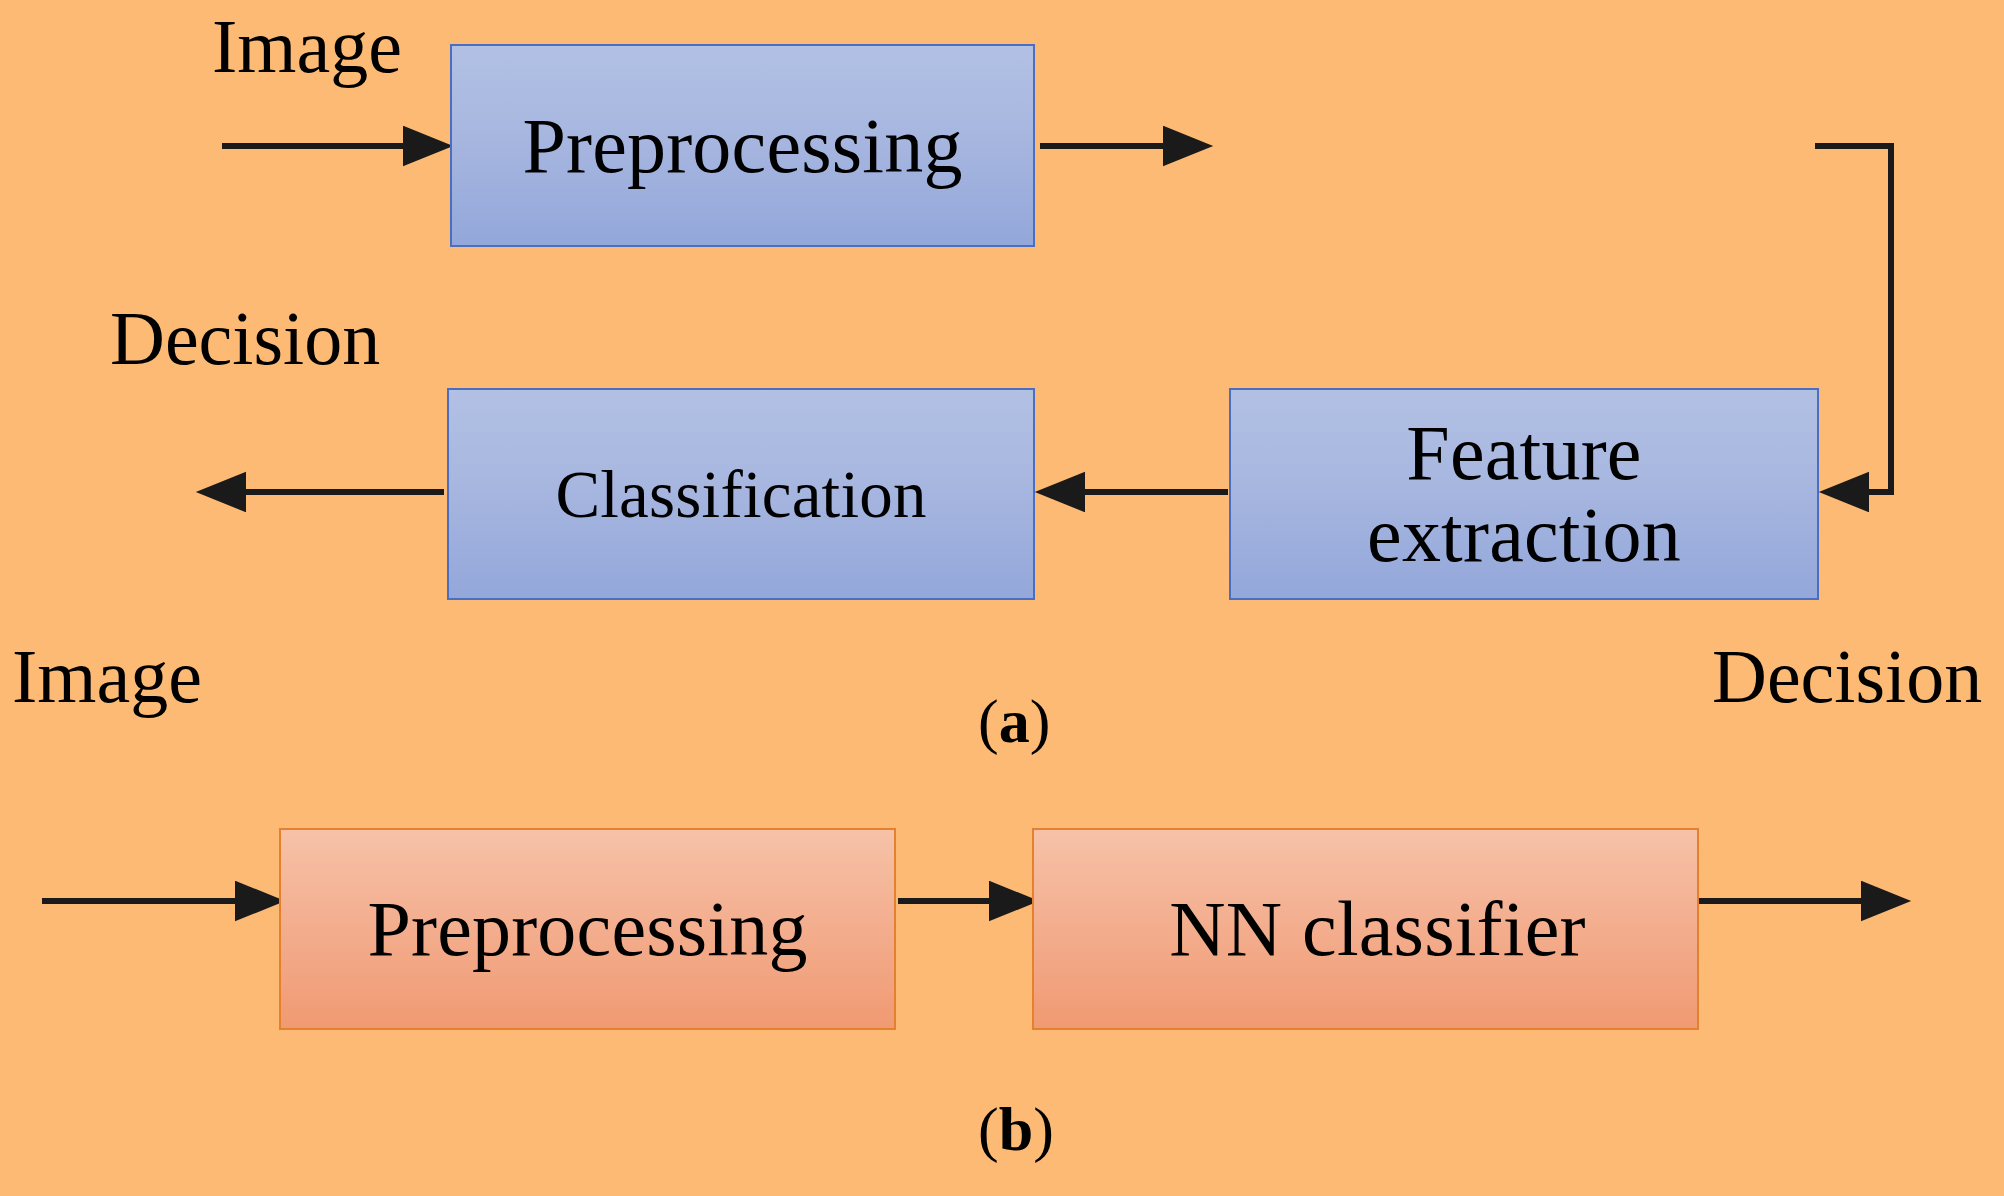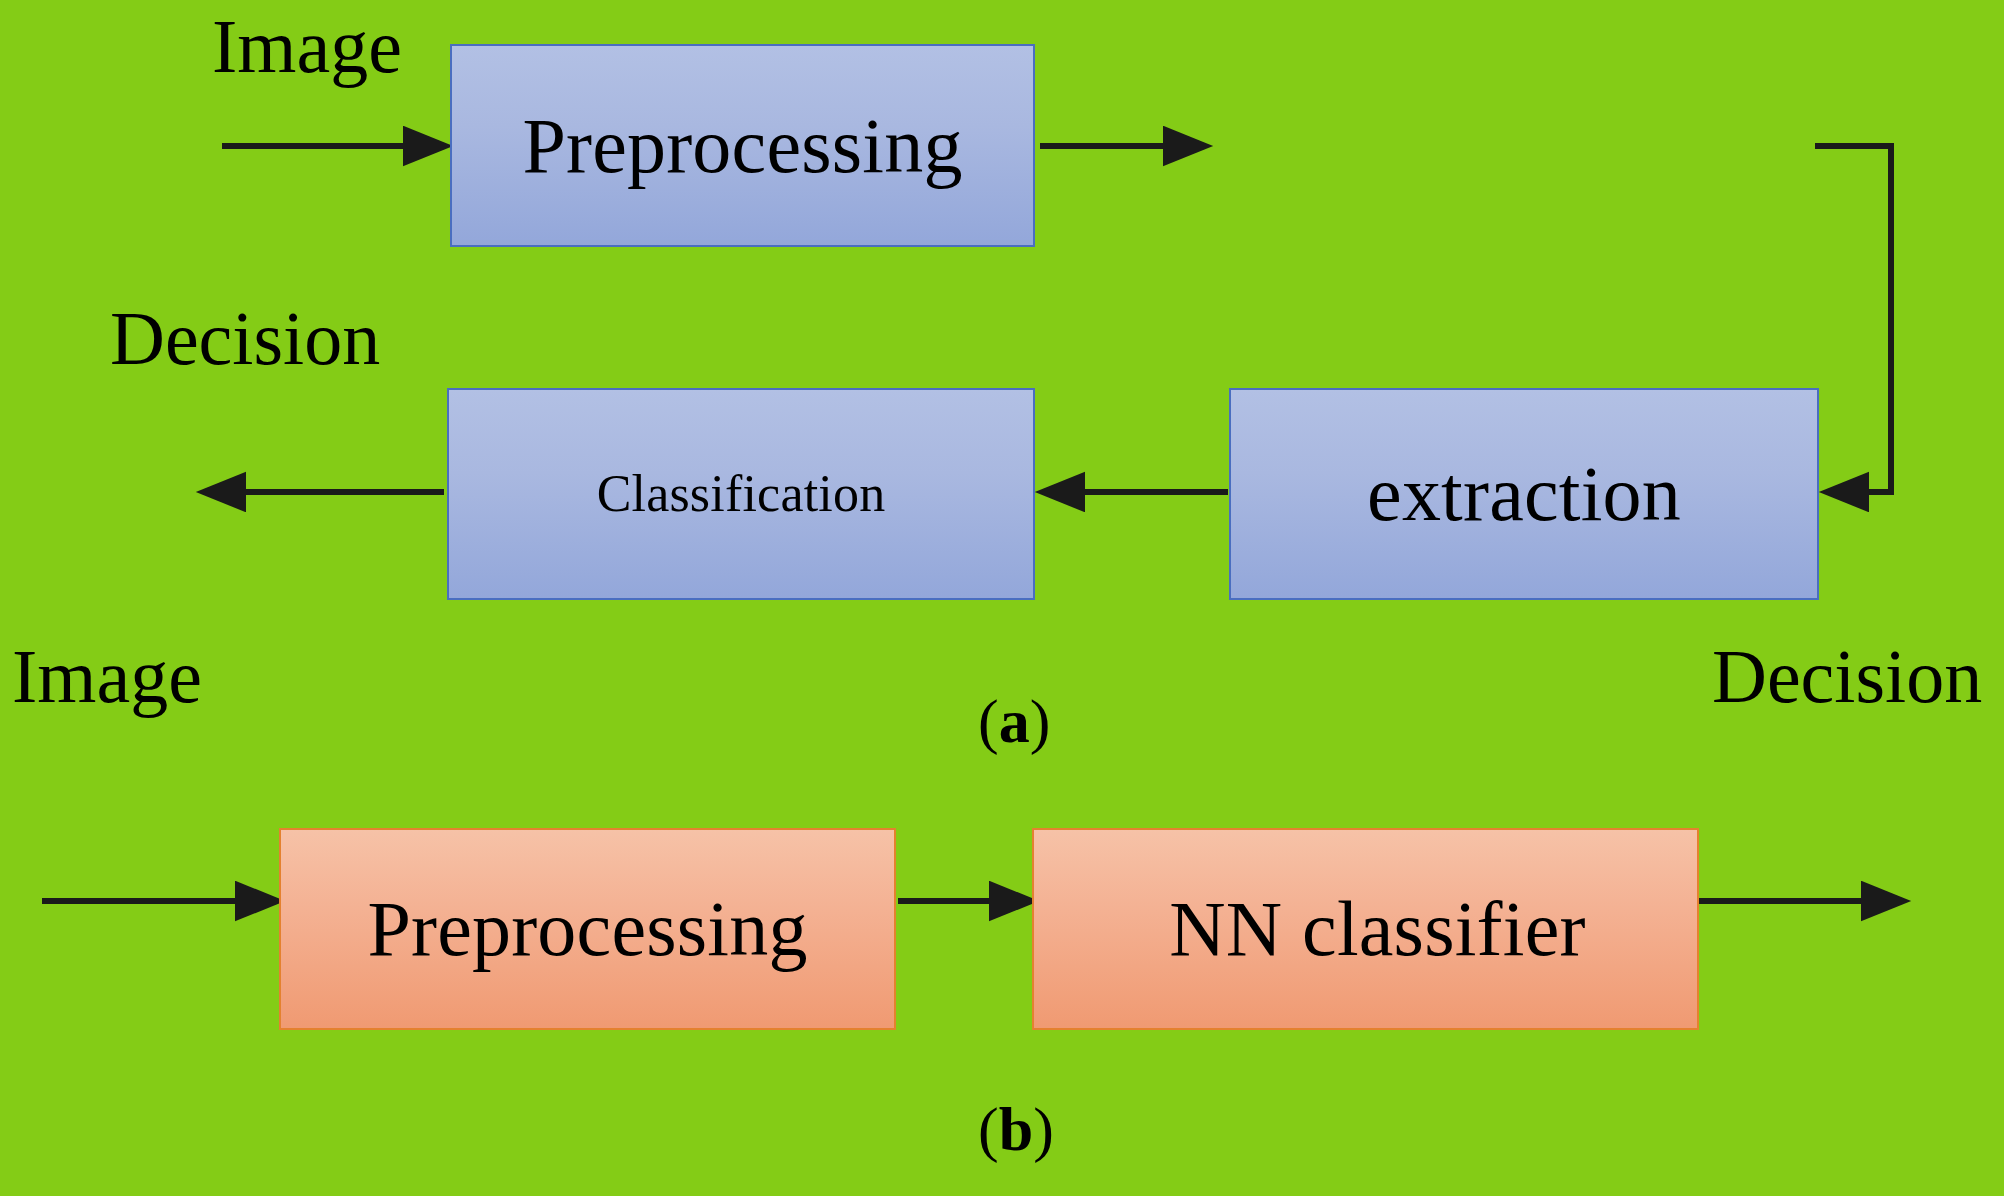--- a/index.html
+++ b/index.html
@@ -3,21 +3,21 @@
 <meta charset="utf-8">
 <title>Pipeline Diagram</title>
 <style>
   html,body{margin:0;padding:0;background:#ffffff;}
   body{
     width:2004px;height:1196px;
     font-family:"Liberation Serif","DejaVu Serif",serif;
     color:#000000;
     overflow:hidden;
   }
-  #canvas{position:relative;width:2004px;height:1196px;background:#84cc16;}
+  #canvas{position:relative;width:2004px;height:1196px;background:#fdba74;}
 
   
   .box{
     position:absolute;
     box-sizing:border-box;
     display:flex;
     align-items:center;
     justify-content:center;
     line-height:1.05;
     letter-spacing:0.2px;
@@ -101,25 +101,26 @@
 
   <div class="txt" style="left:212px;top:8px;font-size:76px;">Image</div>
 
   <div class="box box-blue" style="left:450px;top:44px;width:585px;height:203px;font-size:78px;">
     <span class="box-label">Preprocessing</span>
   </div>
 
 
   <div class="txt" style="left:110px;top:300px;font-size:76px;">Decision</div>
 
-  <div class="box box-blue" style="left:447px;top:388px;width:588px;height:212px;font-size:52px;">
+  <div class="box box-blue" style="left:447px;top:388px;width:588px;height:212px;font-size:67px;">
     <span class="box-label">Classification</span>
   </div>
 
   <div class="box box-blue" style="left:1229px;top:388px;width:590px;height:212px;font-size:78px;flex-direction:column;">
+    <span class="box-label">Feature</span>
     <span class="box-label">extraction</span>
   </div>
 
   <div class="caption" style="left:978px;top:690px;">
     <span>(</span><b>a</b><span>)</span>
   </div>
 
   <div class="txt" style="left:12px;top:638px;font-size:76px;">Image</div>
 
   <div class="box box-orange" style="left:279px;top:828px;width:617px;height:202px;font-size:78px;">

